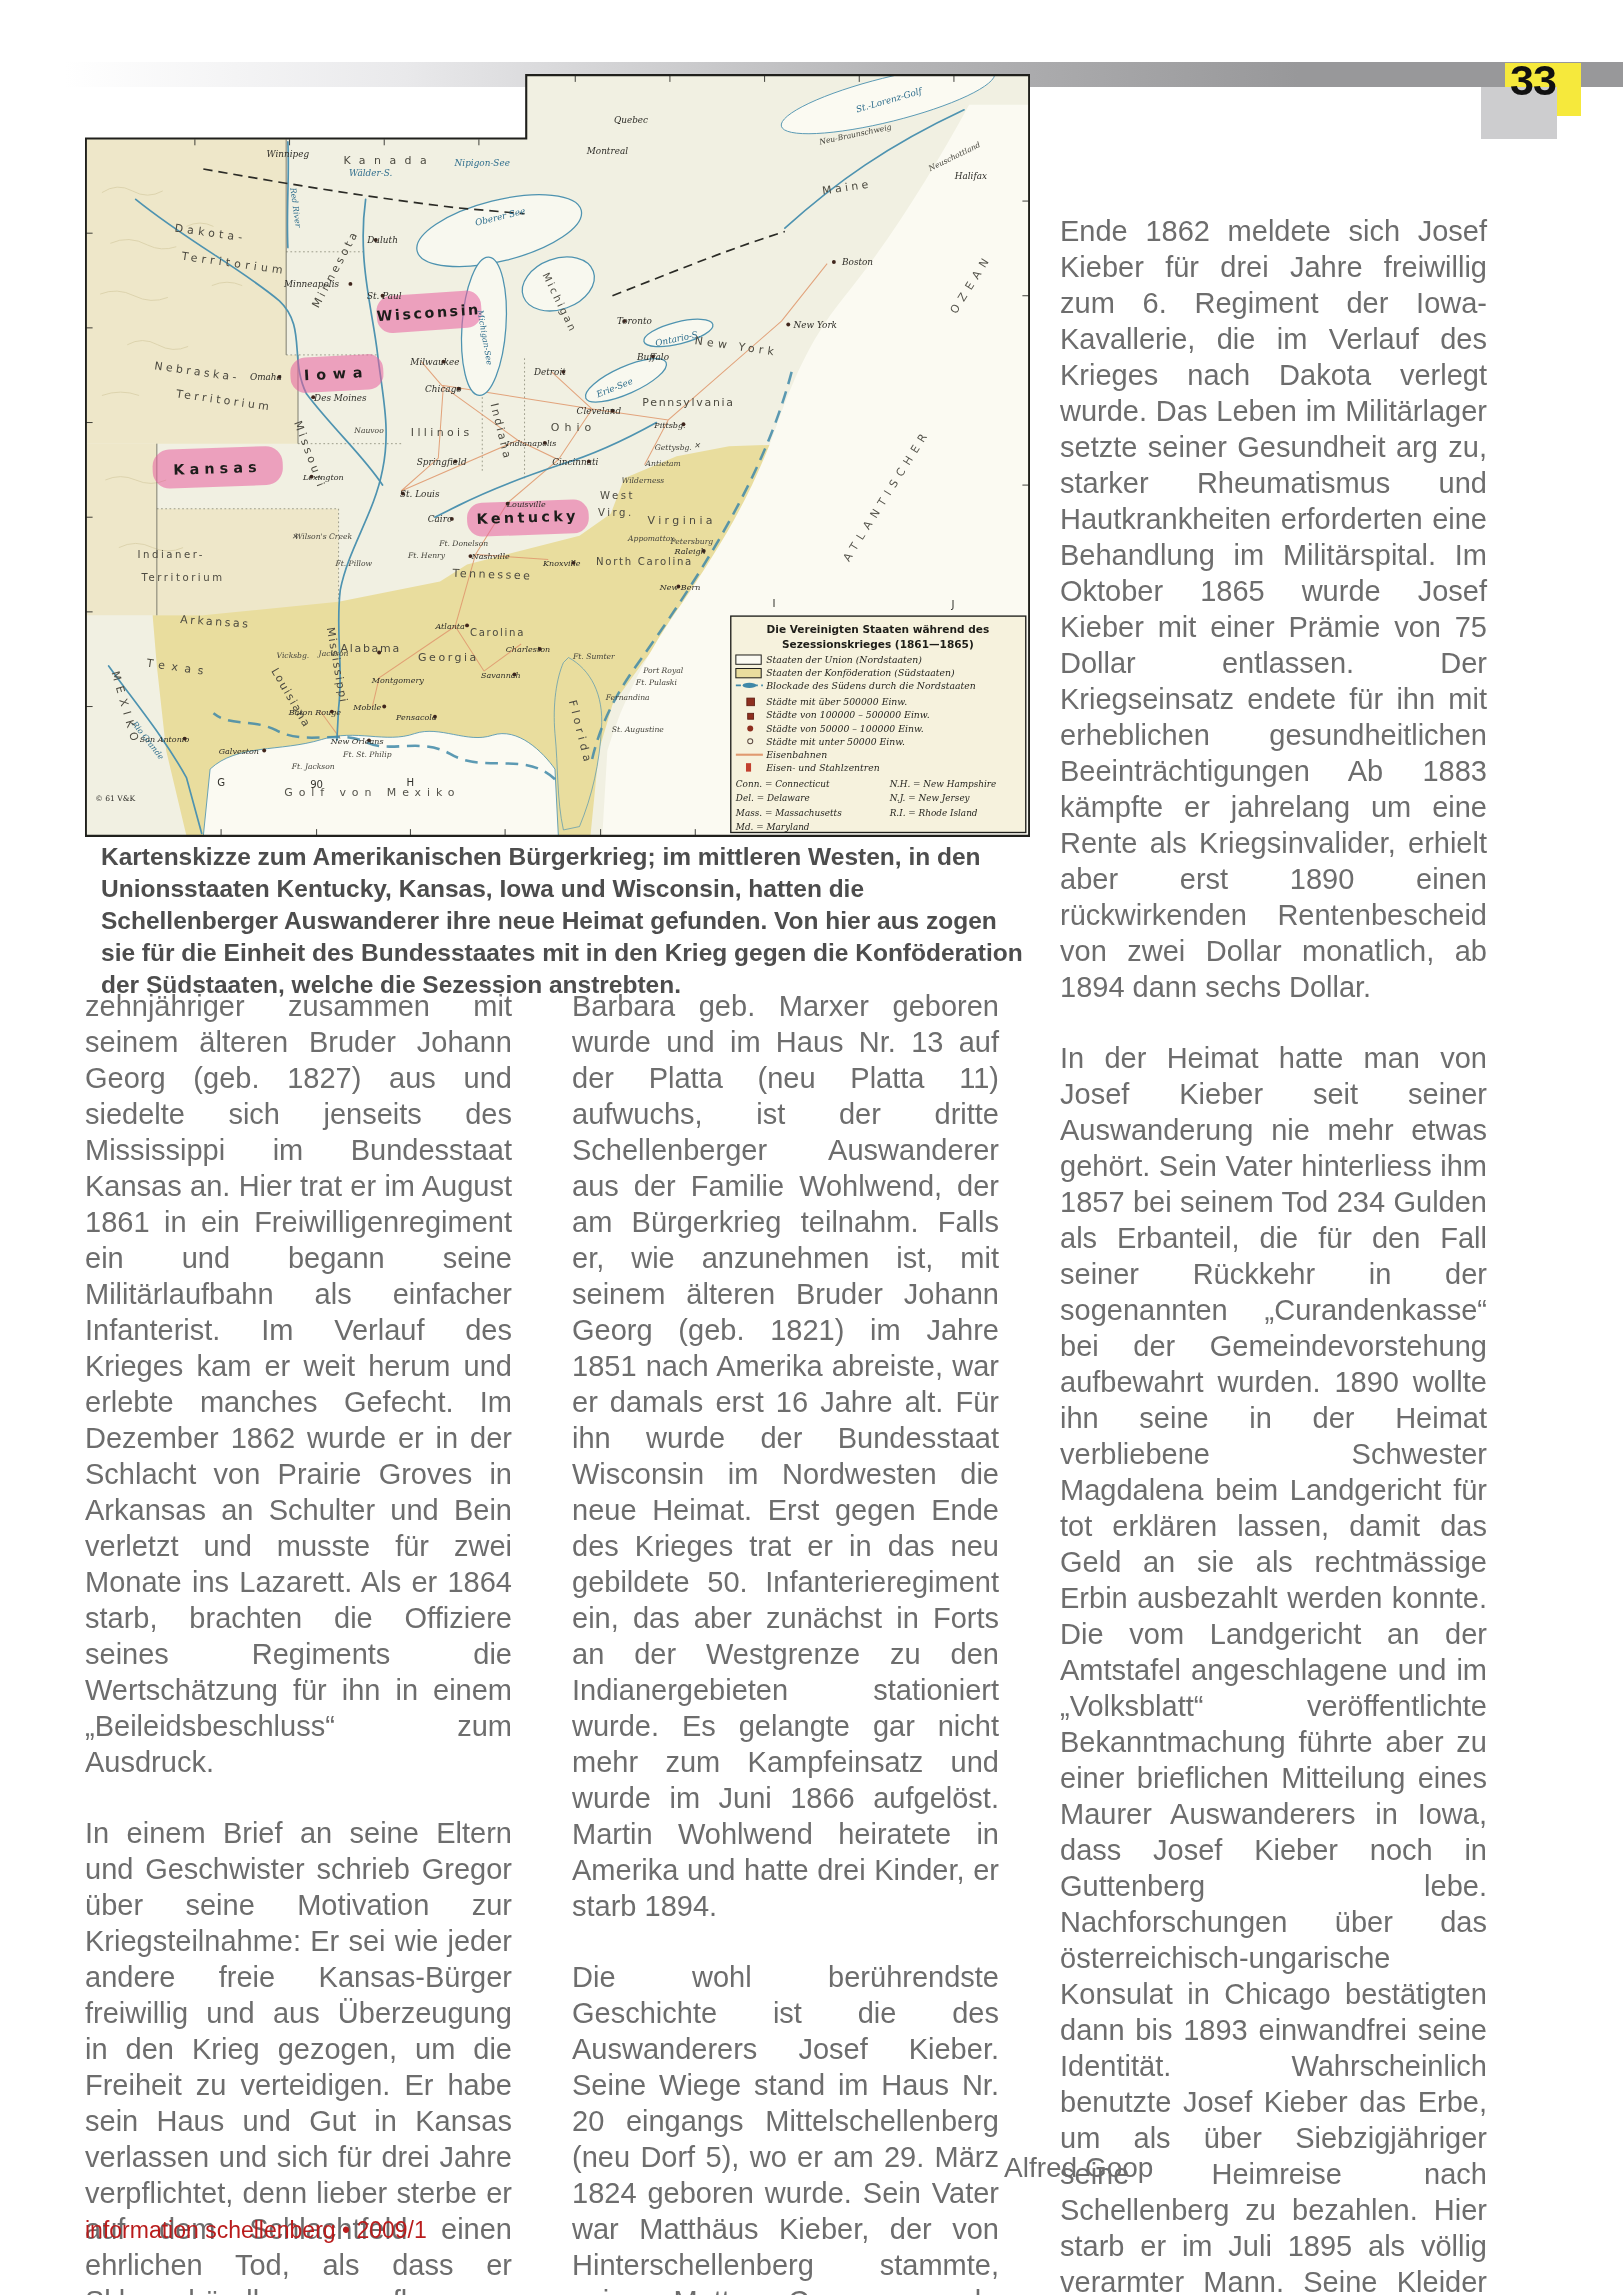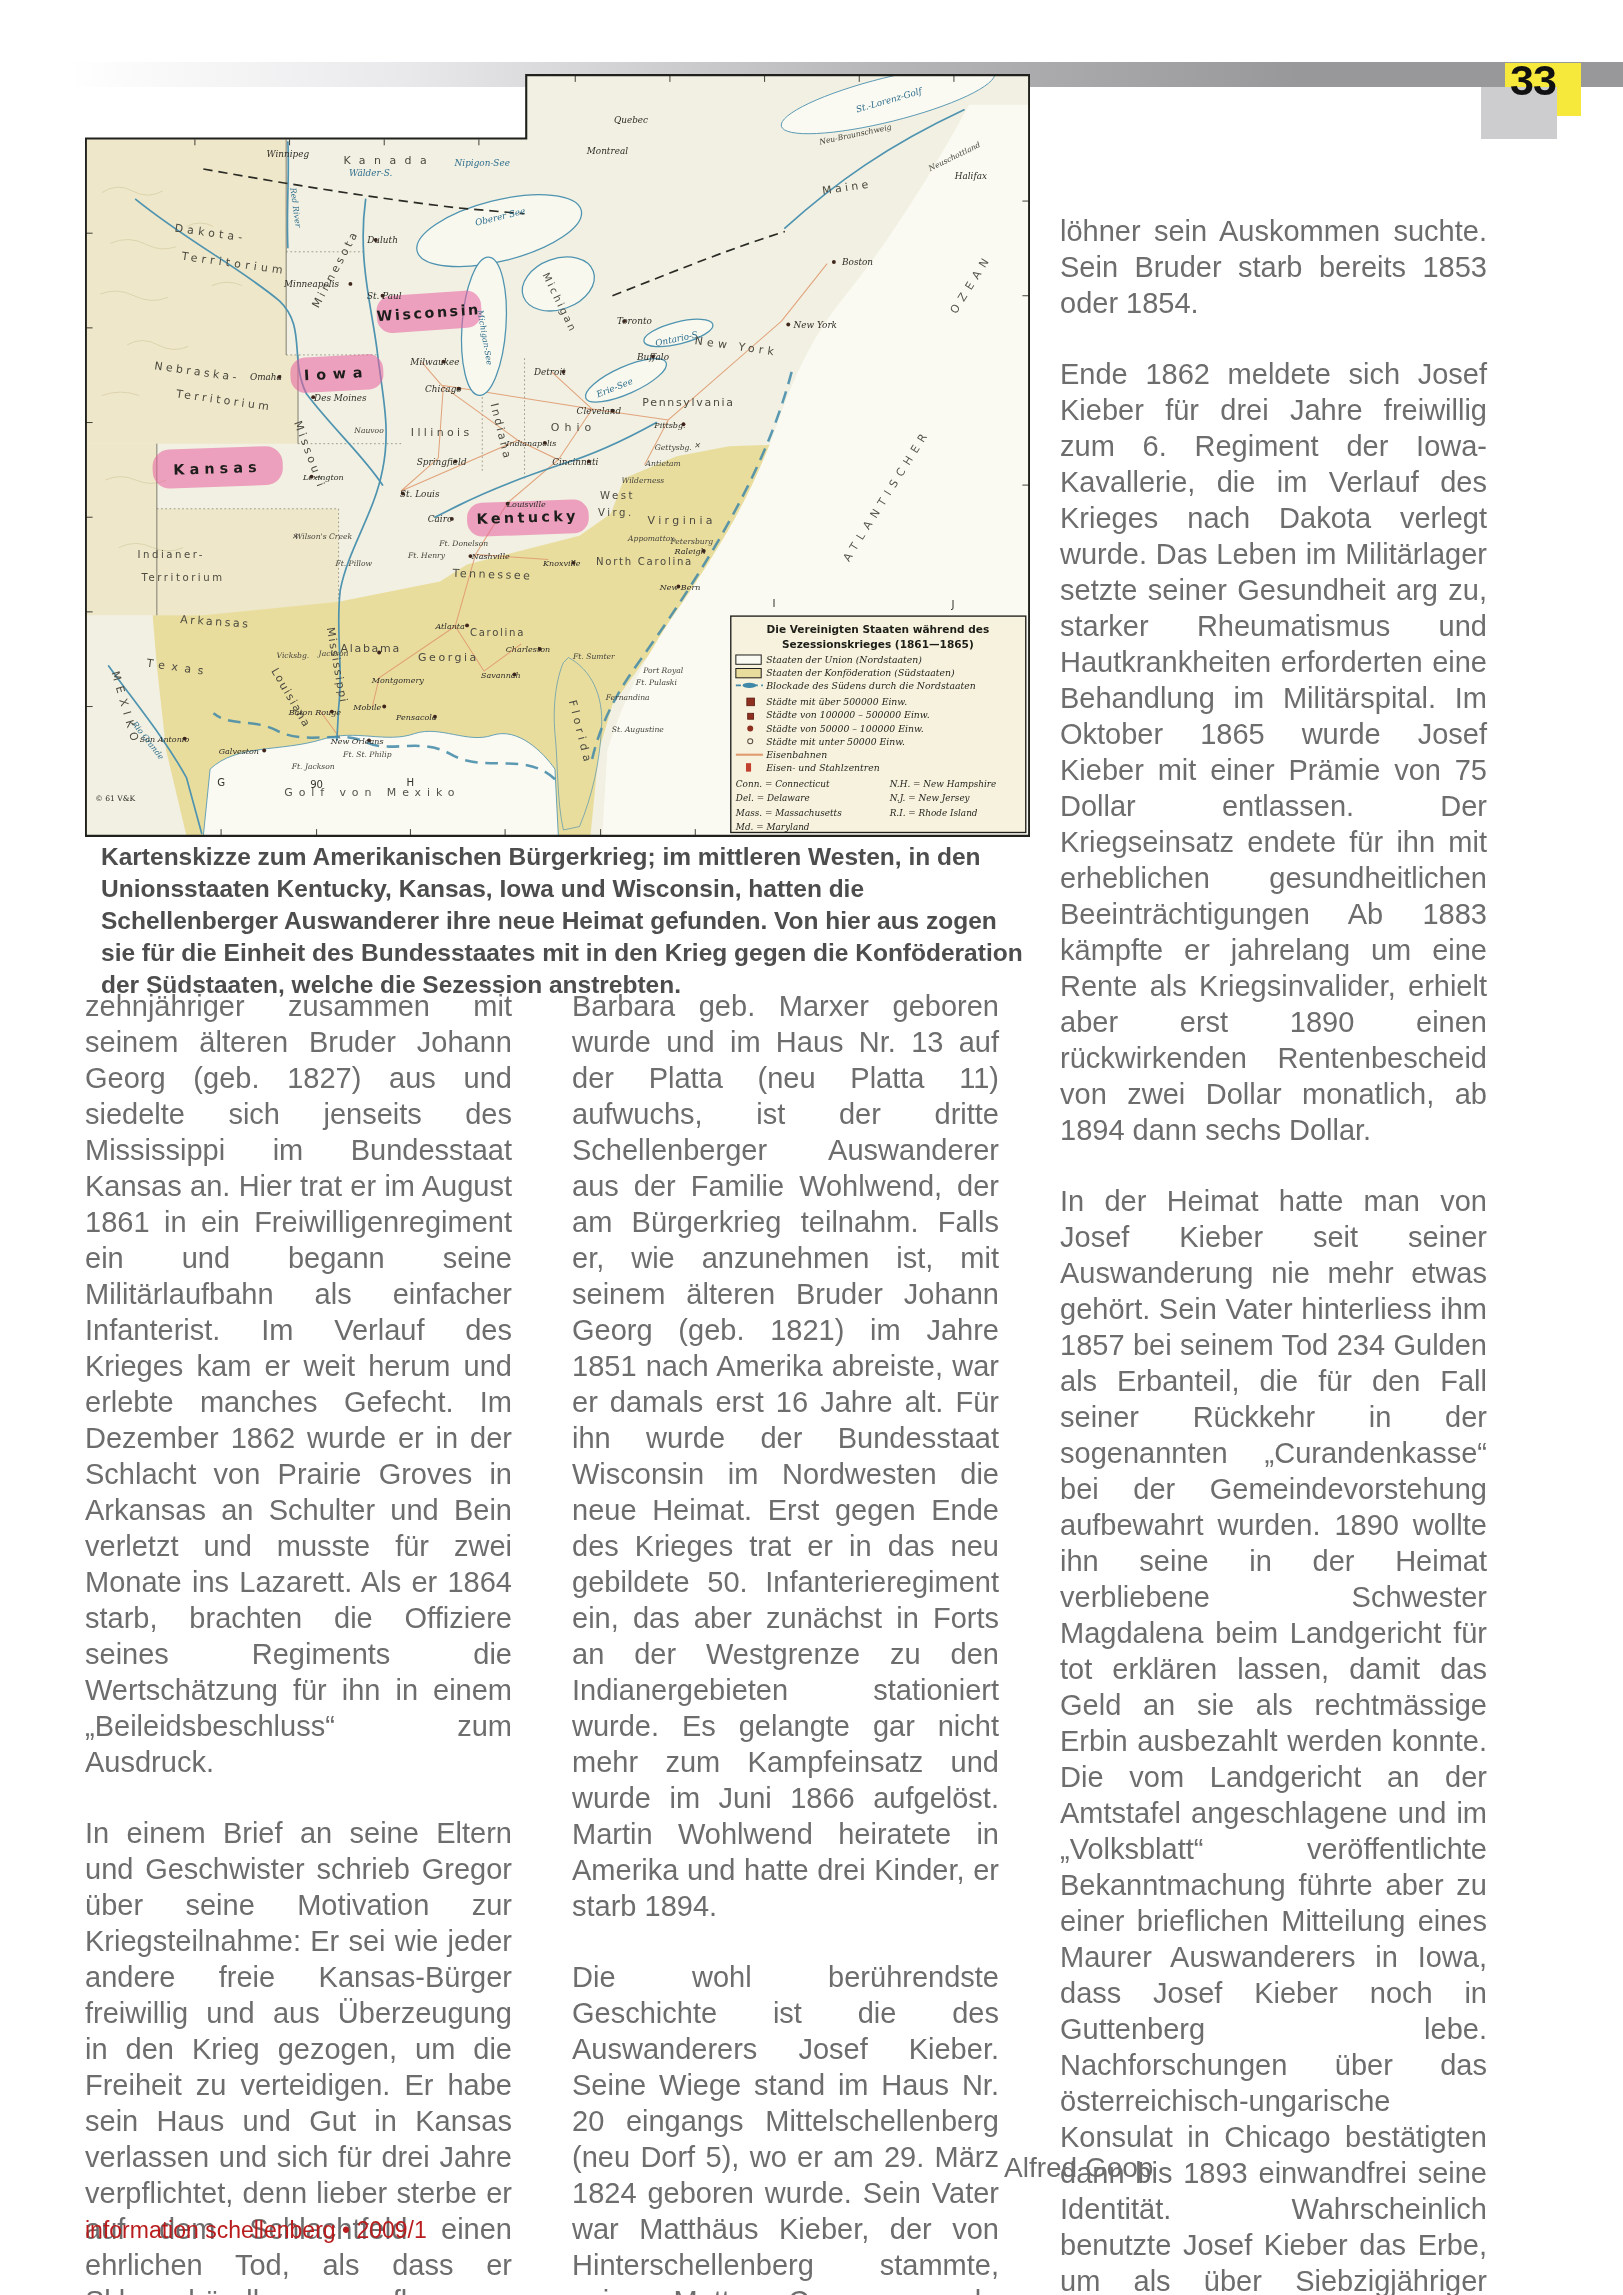--- a/index.html
+++ b/index.html
@@ -322,20 +322,19 @@
 <div class="col col-left">
   <p>zehnjähriger zusammen mit seinem älteren Bruder Johann Georg (geb. 1827) aus und siedelte sich jenseits des Mississippi im Bundesstaat Kansas an. Hier trat er im August 1861 in ein Freiwilligenregiment ein und begann seine Militärlaufbahn als einfacher Infanterist. Im Verlauf des Krieges kam er weit herum und erlebte manches Gefecht. Im Dezember 1862 wurde er in der Schlacht von Prairie Groves in Arkansas an Schulter und Bein verletzt und musste für zwei Monate ins Lazarett. Als er 1864 starb, brachten die Offiziere seines Regiments die Wertschätzung für ihn in einem „Beileidsbeschluss“ zum Ausdruck.</p>
   <p>In einem Brief an seine Eltern und Geschwister schrieb Gregor über seine Motivation zur Kriegsteilnahme: Er sei wie jeder andere freie Kansas-Bürger freiwillig und aus Überzeugung in den Krieg gezogen, um die Freiheit zu verteidigen. Er habe sein Haus und Gut in Kansas verlassen und sich für drei Jahre verpflichtet, denn lieber sterbe er auf dem Schlachtfeld einen ehrlichen Tod, als dass er Sklavenhändler aufkommen lasse.</p>
 
 </div>
 <div class="col col-middle">
   <p>Barbara geb. Marxer geboren wurde und im Haus Nr. 13 auf der Platta (neu Platta 11) aufwuchs, ist der dritte Schellenberger Auswanderer aus der Familie Wohlwend, der am Bürgerkrieg teilnahm. Falls er, wie anzunehmen ist, mit seinem älteren Bruder Johann Georg (geb. 1821) im Jahre 1851 nach Amerika abreiste, war er damals erst 16 Jahre alt. Für ihn wurde der Bundesstaat Wisconsin im Nordwesten die neue Heimat. Erst gegen Ende des Krieges trat er in das neu gebildete 50. Infanterieregiment ein, das aber zunächst in Forts an der Westgrenze zu den Indianergebieten stationiert wurde. Es gelangte gar nicht mehr zum Kampfeinsatz und wurde im Juni 1866 aufgelöst. Martin Wohlwend heiratete in Amerika und hatte drei Kinder, er starb 1894.</p>
   <p>Die wohl berührendste Geschichte ist die des Auswanderers Josef Kieber. Seine Wiege stand im Haus Nr. 20 eingangs Mittelschellenberg (neu Dorf 5), wo er am 29. März 1824 geboren wurde. Sein Vater war Matthäus Kieber, der von Hinterschellenberg stammte, seine Mutter Creszenz geb. Meier. 1852 wanderte er zusammen mit seinem Bruder Johann nach Guttenberg im Bundesstaat Iowa aus, wo er als Tage-</p>
 </div>
 <div class="col col-right">
-  <p>löhner sein Auskommen suchte. Sein Bruder starb bereits 1853 oder 1854.</p>
   <p>Ende 1862 meldete sich Josef Kieber für drei Jahre freiwillig zum 6. Regiment der Iowa-Kavallerie, die im Verlauf des Krieges nach Dakota verlegt wurde. Das Leben im Militärlager setzte seiner Gesundheit arg zu, starker Rheumatismus und Hautkrankheiten erforderten eine Behandlung im Militärspital. Im Oktober 1865 wurde Josef Kieber mit einer Prämie von 75 Dollar entlassen. Der Kriegseinsatz endete für ihn mit erheblichen gesundheitlichen Beeinträchtigungen Ab 1883 kämpfte er jahrelang um eine Rente als Kriegsinvalider, erhielt aber erst 1890 einen rückwirkenden Rentenbescheid von zwei Dollar monatlich, ab 1894 dann sechs Dollar.</p>
   <p>In der Heimat hatte man von Josef Kieber seit seiner Auswanderung nie mehr etwas gehört. Sein Vater hinterliess ihm 1857 bei seinem Tod 234 Gulden als Erbanteil, die für den Fall seiner Rückkehr in der sogenannten „Curandenkasse“ bei der Gemeindevorstehung aufbewahrt wurden. 1890 wollte ihn seine in der Heimat verbliebene Schwester Magdalena beim Landgericht für tot erklären lassen, damit das Geld an sie als rechtmässige Erbin ausbezahlt werden konnte. Die vom Landgericht an der Amtstafel angeschlagene und im „Volksblatt“ veröffentlichte Bekanntmachung führte aber zu einer brieflichen Mitteilung eines Maurer Auswanderers in Iowa, dass Josef Kieber noch in Guttenberg lebe. Nachforschungen über das österreichisch-ungarische Konsulat in Chicago bestätigten dann bis 1893 einwandfrei seine Identität. Wahrscheinlich benutzte Josef Kieber das Erbe, um als über Siebzigjähriger seine Heimreise nach Schellenberg zu bezahlen. Hier starb er im Juli 1895 als völlig verarmter Mann. Seine Kleider und wenige Habseligkeiten wurden öffentlich versteigert, der Erlös von 50 Gulden reichte gerade für die Begleichung der Begräbniskosten.</p>
 </div>
 
 <div class="author">Alfred Goop</div>
 <div class="footer">information schellenberg  •  2009/1</div>
 
 
 </body></html>

